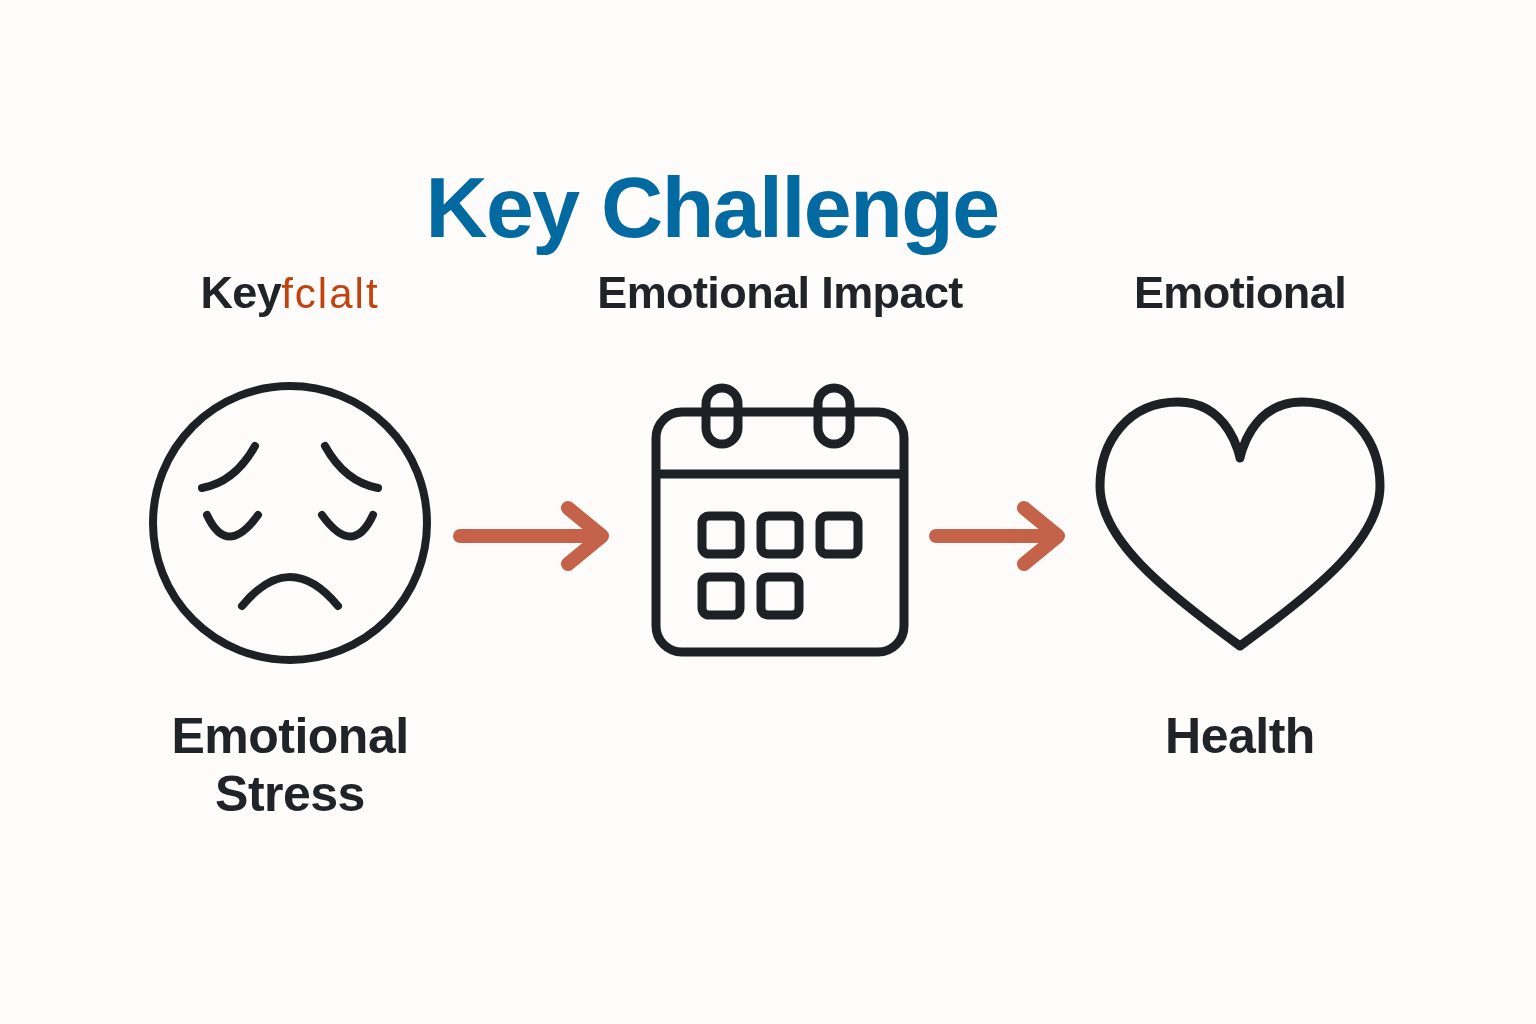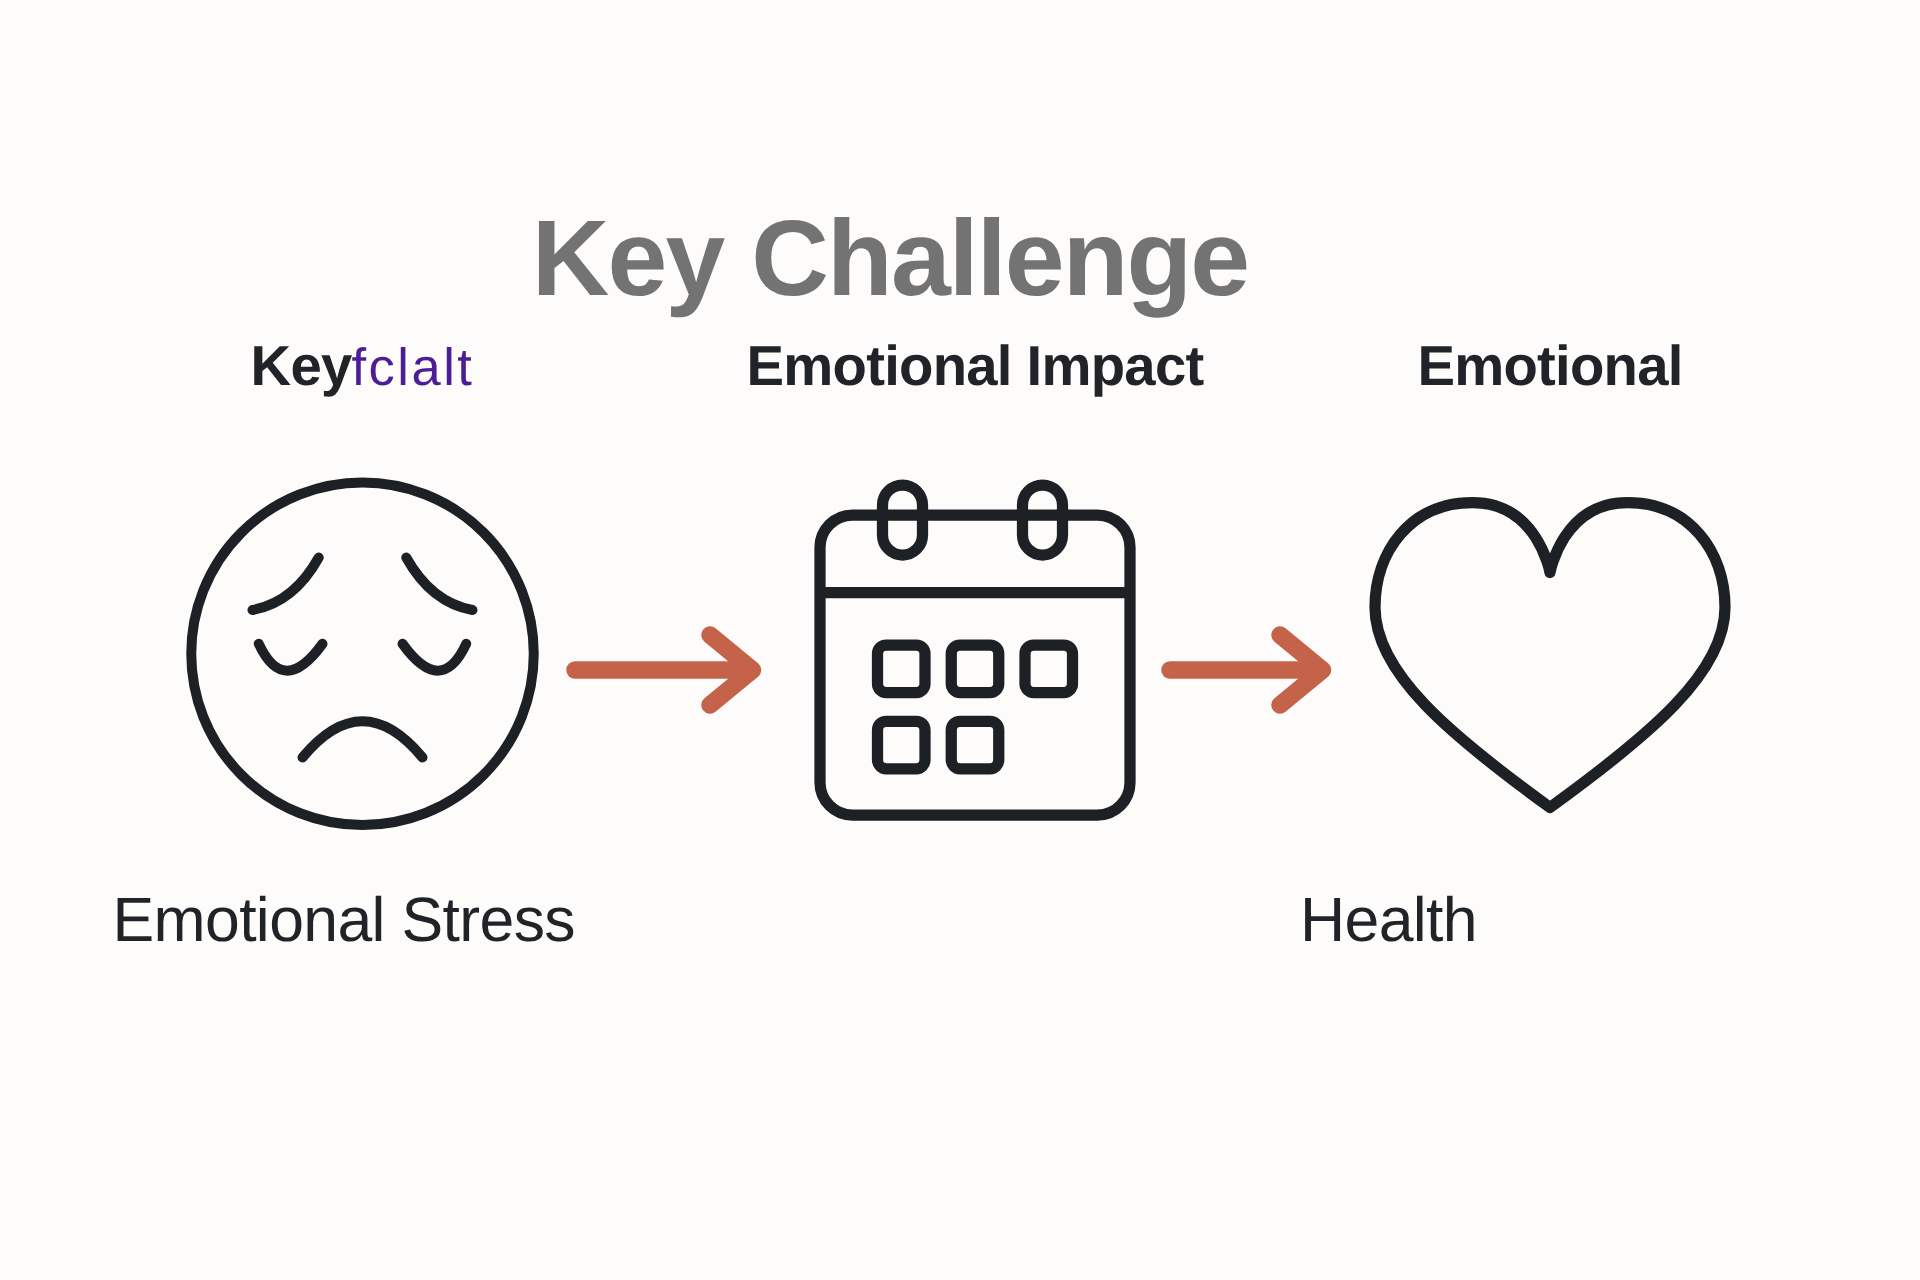--- a/index.html
+++ b/index.html
@@ -17,21 +17,21 @@
 
   #page-title {
     position: absolute;
     top: 104px;
     left: 0;
     width: 1424px;
     text-align: center;
     font-size: 86px;
     font-weight: bold;
     letter-spacing: -1.5px;
-    color: #737373;
+    color: #0369a1;
     line-height: 1.05;
   }
 
   #flow {
     position: absolute;
     top: 268px;
     left: 0;
     width: 1536px;
     height: 620px;
   }
@@ -53,21 +53,21 @@
     width: 400px;
     text-align: center;
     font-size: 45px;
     font-weight: bold;
     letter-spacing: -0.6px;
     color: #202327;
     white-space: nowrap;
     line-height: 1.1;
   }
   .stage-header .ghost {
-    color: #4c1d95;
+    color: #c2410c;
     font-weight: 300;
     letter-spacing: 2px;
     font-size: 42px;
   }
 
   .stage-icon {
     position: absolute;
     top: 110px;
     left: 0;
     width: 400px;
@@ -75,22 +75,23 @@
     display: flex;
     align-items: center;
     justify-content: center;
   }
 
   .stage-label {
     position: absolute;
     top: 440px;
     left: 0;
     width: 400px;
+    text-align: center;
     font-size: 50px;
-    font-weight: 400;
+    font-weight: 700;
     letter-spacing: -0.5px;
     color: #202327;
     line-height: 1.15;
   }
 
   .arrow {
     position: absolute;
     top: 232px;
     width: 165px;
     height: 72px;

